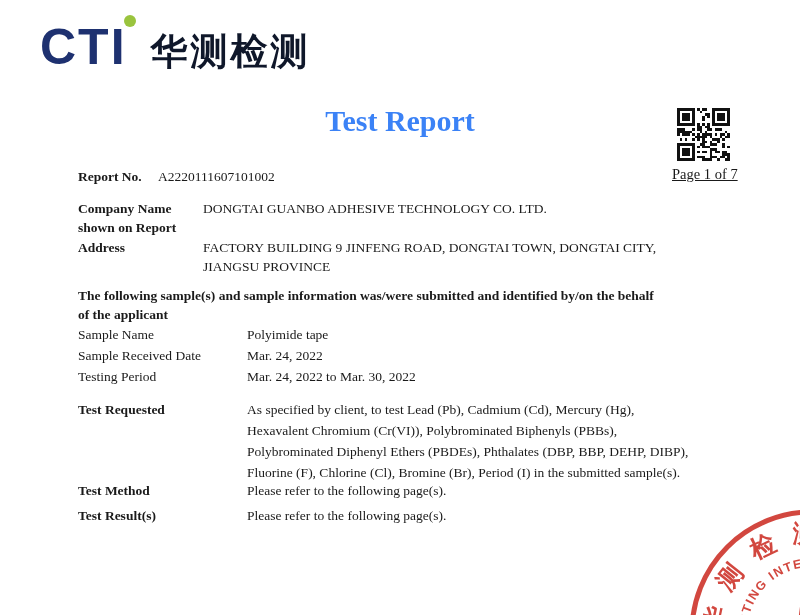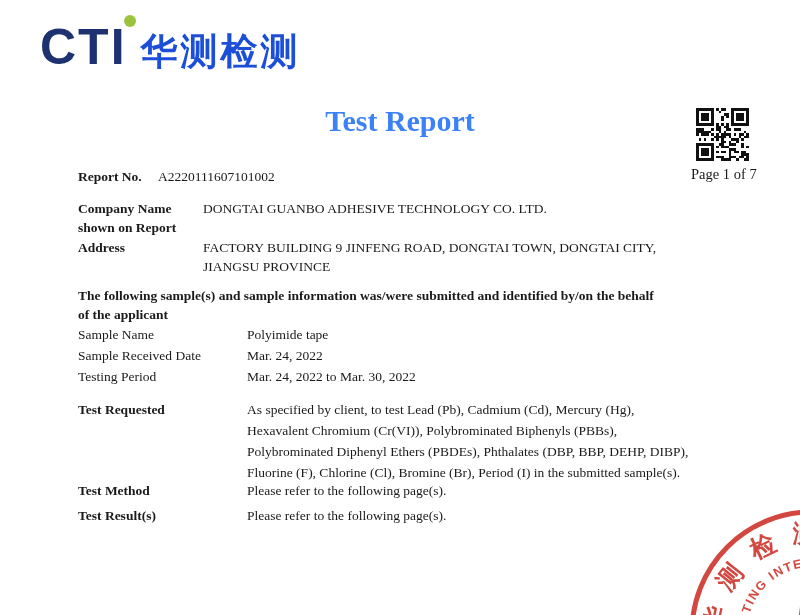--- a/index.html
+++ b/index.html
@@ -1,31 +1,31 @@
 <!DOCTYPE html>
 <html><head>
 <meta charset="utf-8">
 <style>
   html,body{margin:0;padding:0;background:#fff;}
   .page{
     position:relative;width:800px;height:615px;background:#fff;overflow:hidden;
     font-family:"Liberation Serif","DejaVu Serif",serif;color:#1a1a1a;
   }
   
-  .logo{position:absolute;left:40px;top:22px;display:flex;align-items:flex-end;gap:14px;text-align:right;}
+  .logo{position:absolute;left:40px;top:22px;display:flex;align-items:flex-end;gap:24px;text-align:right;}
   .logo-cti{position:relative;font-family:"Liberation Sans","DejaVu Sans",sans-serif;
     font-weight:bold;font-size:50px;line-height:1;color:#1e3170;letter-spacing:2px;}
   .logo-dot{position:absolute;top:-7px;left:84px;width:12px;height:12px;border-radius:50%;
     background:#9ac43e;}
   .logo-cn{font-family:"Liberation Sans","DejaVu Sans",sans-serif;font-weight:bold;
-    font-size:37px;line-height:1;color:#1d4ed8;letter-spacing:3px;padding-bottom:2px;}
+    font-size:37px;line-height:1;color:#0f172a;letter-spacing:3px;padding-bottom:2px;}
   
   .title{position:absolute;left:0;top:104px;width:100%;margin:0;text-align:center;
     font-size:30px;font-weight:bold;color:#3b82f6;}
-  .qr-wrap{position:absolute;left:691px;top:108px;width:62px;text-align:right;}
+  .qr-wrap{position:absolute;left:672px;top:108px;width:62px;text-align:right;text-decoration:underline;}
   .qr{display:block;margin:0 auto;width:53px;height:53px;}
   .page-num{margin-top:5px;font-size:14.5px;white-space:nowrap;color:#1a1a1a;}
   
   .row{position:absolute;left:78px;display:flex;font-size:13.5px;line-height:19px;}
   .lbl{font-weight:bold;flex-shrink:0;}
   .w80{width:80px;}
   .w125{width:125px;}
   .w169{width:169px;}
   .plain{font-weight:normal;}
   .val{white-space:nowrap;}

